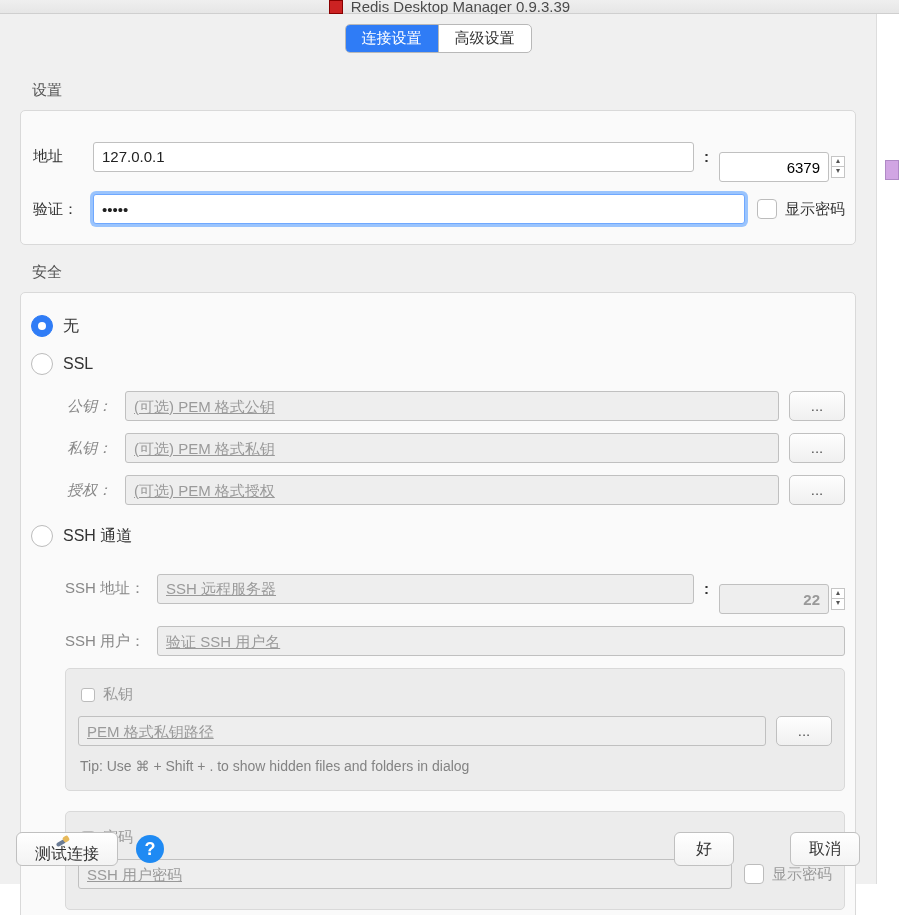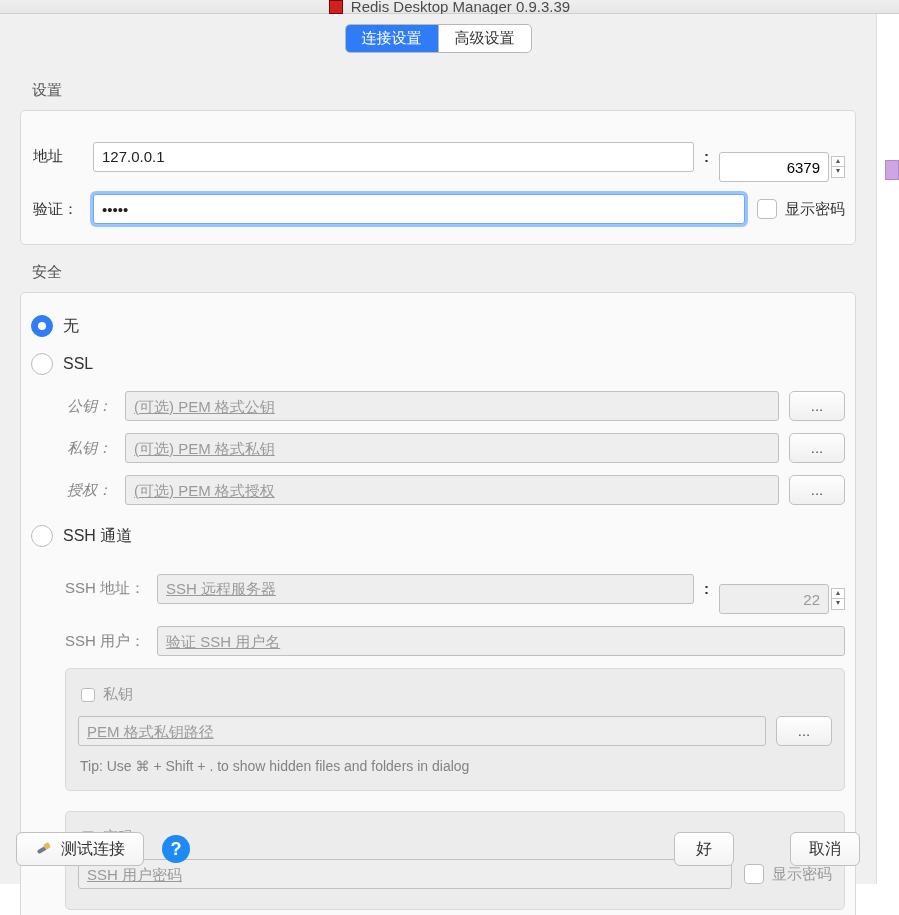--- a/index.html
+++ b/index.html
@@ -135,21 +135,21 @@
   .spin {
     width: 110px;
     height: 30px;
     border: 1px solid #c0c0c0;
     border-radius: 3px;
     padding: 0 8px;
     font-size: 15px;
     text-align: right;
     background: #fff;
   }
-  .spin.disabled { background: #eee; color: #999; }
+  .spin.disabled { background: #eee; color: #999; font-weight: bold; }
   .spin-btns {
     display: flex;
     flex-direction: column;
     margin-left: 2px;
   }
   .spin-btns span {
     width: 14px; height: 11px;
     border: 1px solid #c5c5c5;
     background: #fff;
     font-size: 8px;
@@ -249,20 +249,21 @@
   .btn {
     height: 34px;
     border: 1px solid #c0c0c0;
     border-radius: 6px;
     background: linear-gradient(#fff,#f3f3f3);
     padding: 0 18px;
     font-size: 16px;
     color: #333;
     display: inline-flex;
     align-items: center;
+    flex-direction: column;
   }
   .footer .spacer { flex: 1; }
   .help-circle {
     width: 28px; height: 28px;
     border-radius: 50%;
     background: #1f8af3;
     color: #fff;
     font-weight: bold;
     font-size: 18px;
     display: inline-flex;

